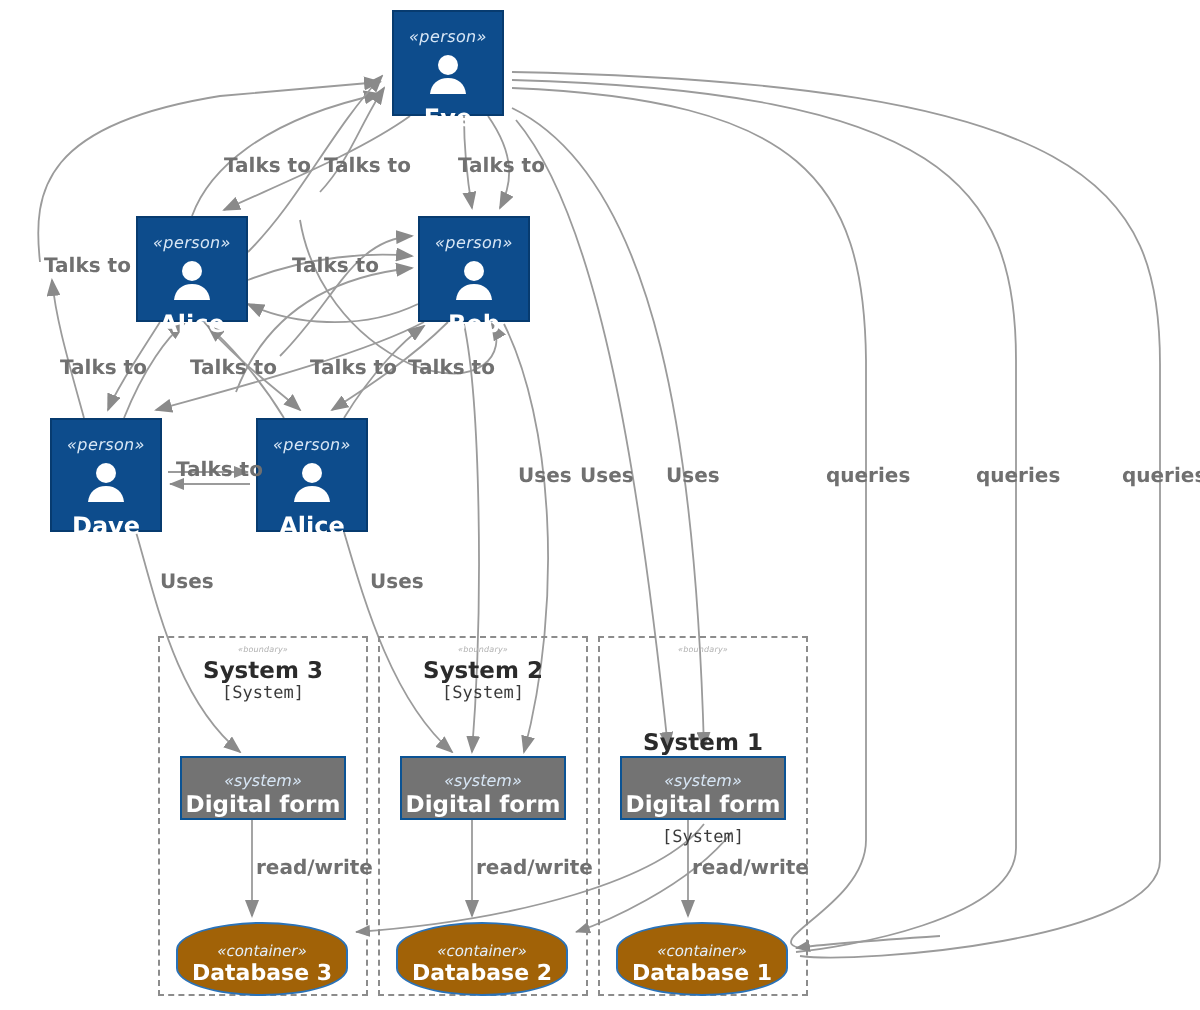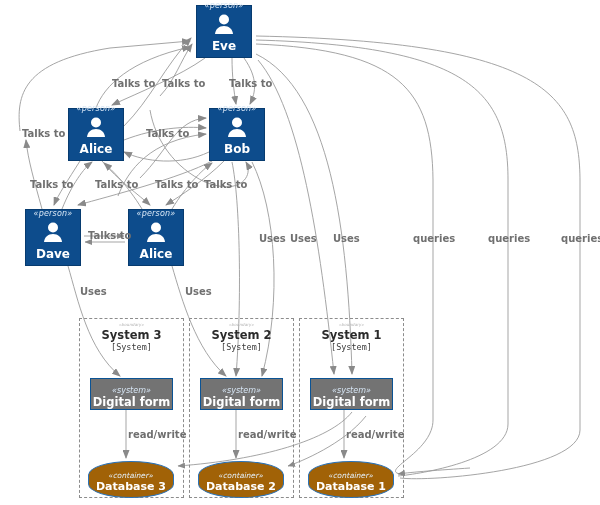--- a/index.html
+++ b/index.html
@@ -13,22 +13,21 @@
   #stage{position:absolute;inset:0;width:600px;height:505px;}
   svg#edges{position:absolute;left:0;top:0;width:600px;height:505px;}
 
   .node{position:absolute;box-sizing:border-box;}
 
   
   .person{
     background:#0d4c8c;
     border:1px solid #073b6f;
     display:flex;flex-direction:column;align-items:center;
-    padding-top:23px;
-    justify-content:flex-end;
+    padding-top:8px;
   }
   .person .stereo{
     color:#d7e6f5;font-size:8px;font-style:italic;
     letter-spacing:.2px;line-height:10px;
   }
   .person .glyph{margin:3px 0 1px 0;}
   .person .pname{
     color:#ffffff;font-size:12px;font-weight:bold;
     line-height:14px;margin-bottom:4px;
   }
@@ -168,21 +167,21 @@
   <div class="node boundary" style="left:79px;top:318px;width:105px;height:180px;">
     <div class="bstereo">«boundary»</div>
     <div class="btitle">System 3</div>
     <div class="bsub">[System]</div>
   </div>
   <div class="node boundary" style="left:189px;top:318px;width:105px;height:180px;">
     <div class="bstereo">«boundary»</div>
     <div class="btitle">System 2</div>
     <div class="bsub">[System]</div>
   </div>
-  <div class="node boundary" style="left:299px;top:318px;width:105px;height:180px;">
+  <div class="node boundary" style="left:299px;top:318px;width:105px;height:180px;gap:36px;">
     <div class="bstereo">«boundary»</div>
     <div class="btitle">System 1</div>
     <div class="bsub">[System]</div>
   </div>
 
   <div class="node person" style="left:196px;top:5px;width:56px;height:53px;">
     <div class="stereo">«person»</div>
     <div class="glyph">
       <svg width="22" height="20" viewBox="0 0 22 20">
           <circle cx="11" cy="5.5" r="5" fill="#fff"></circle>

